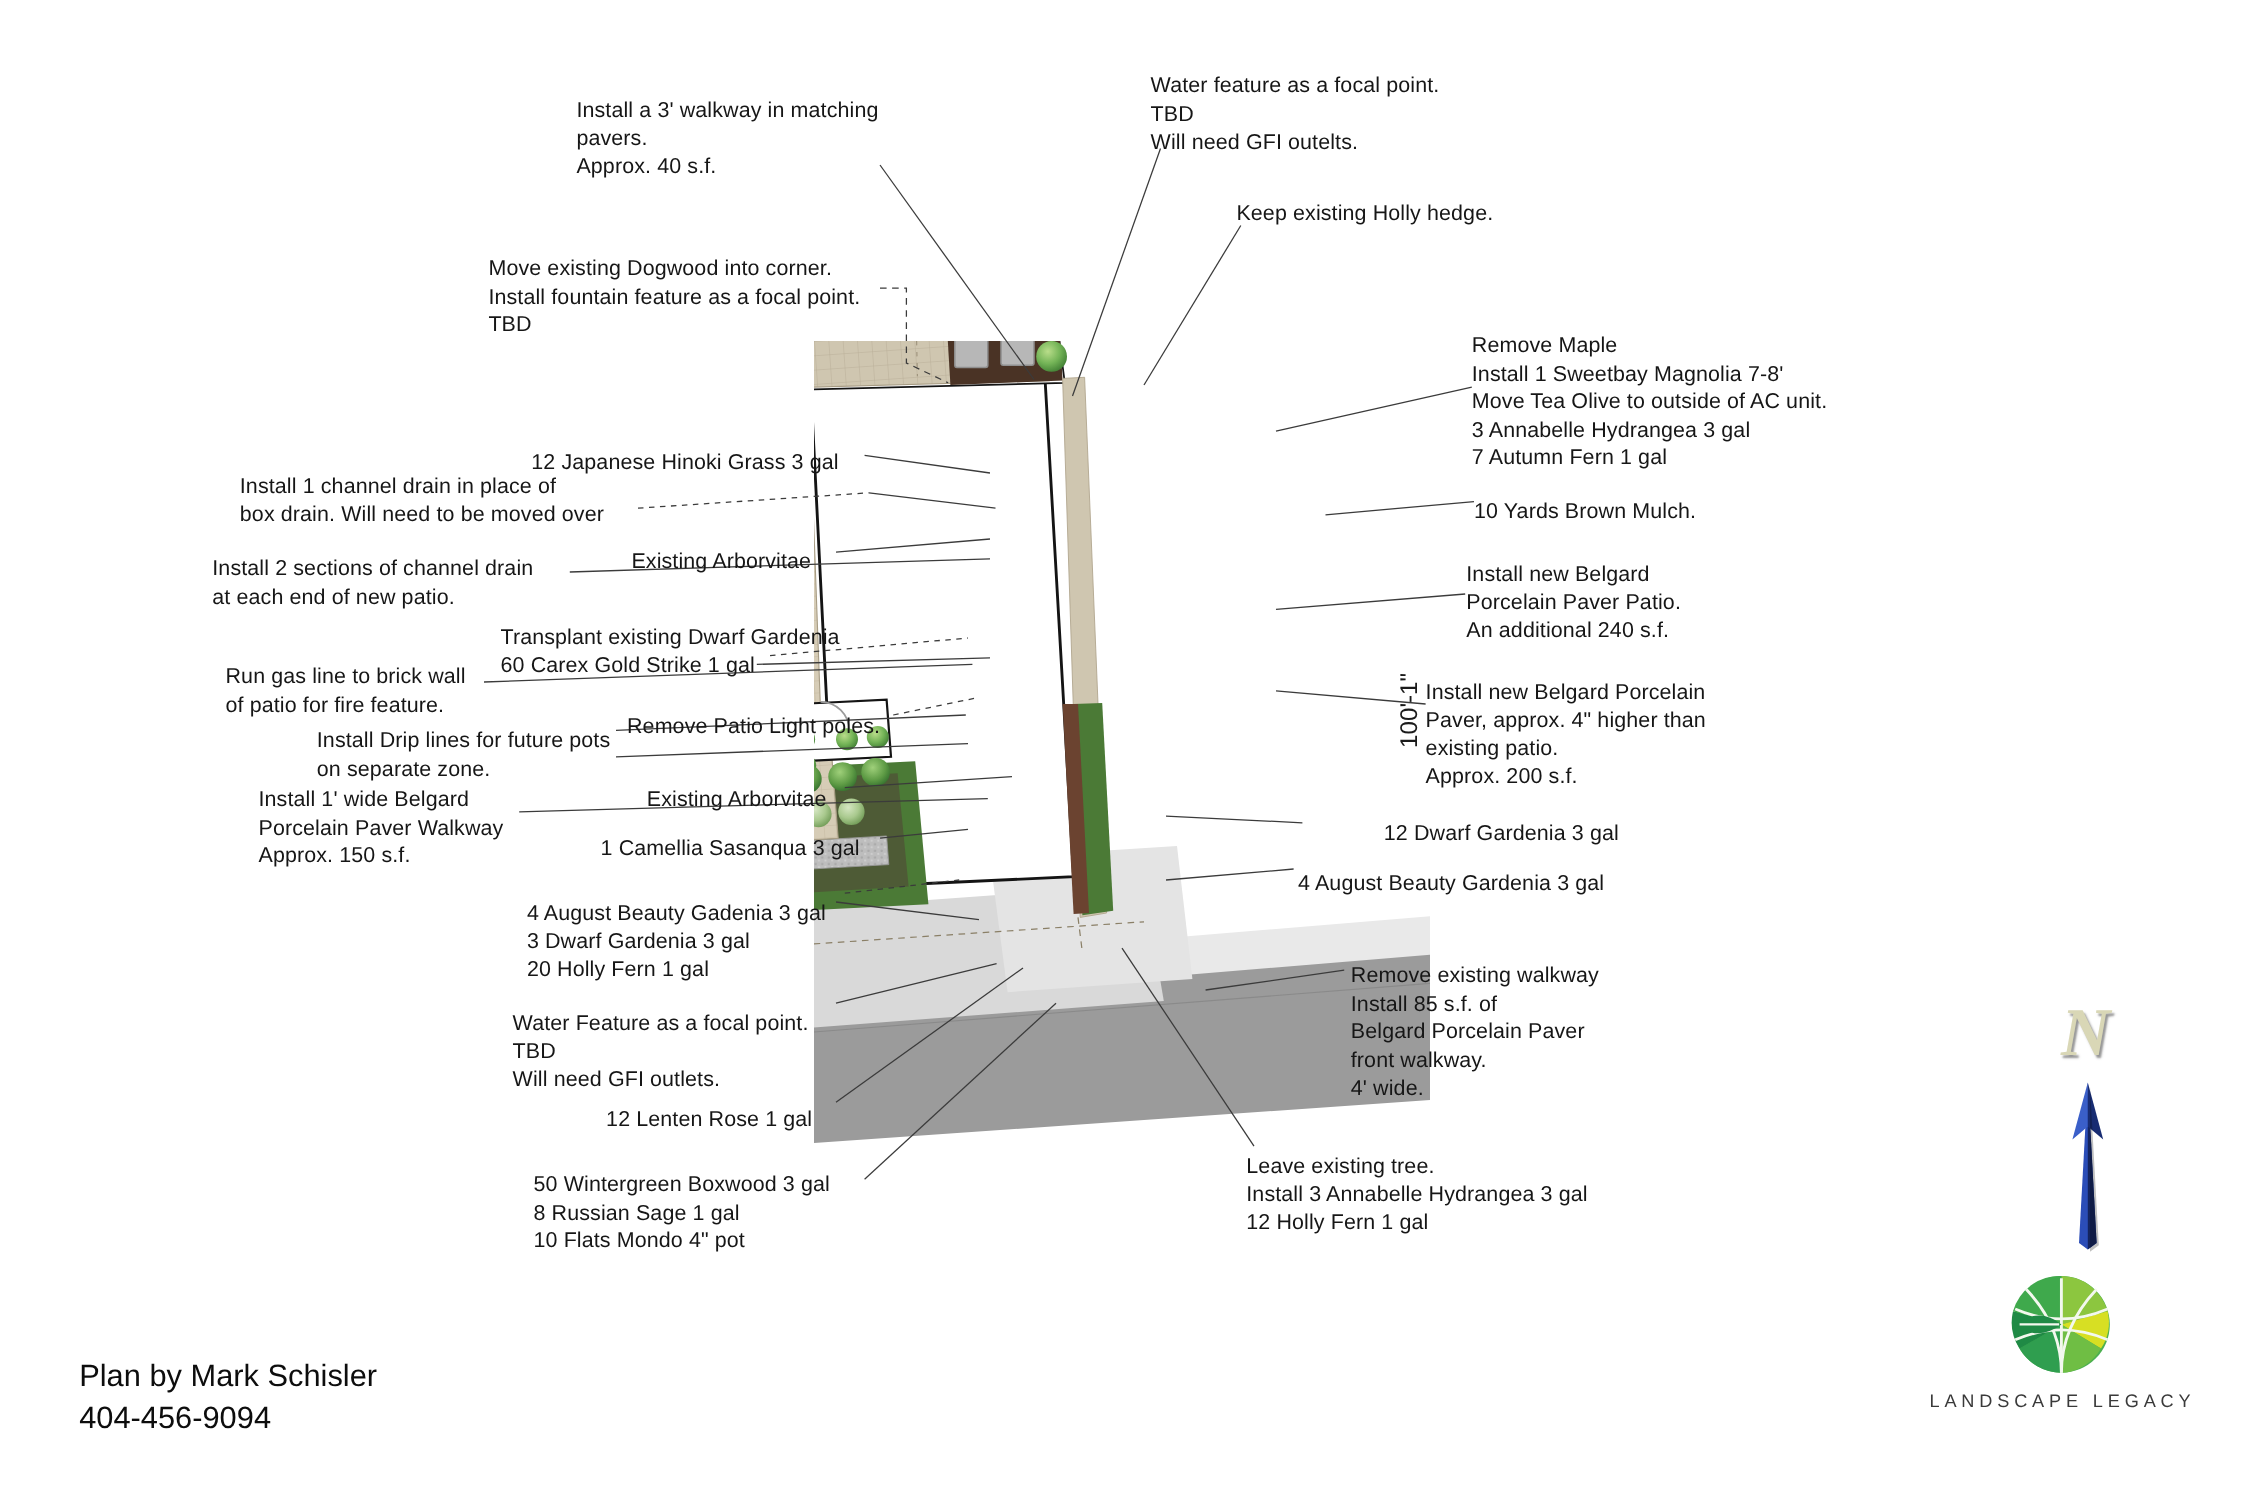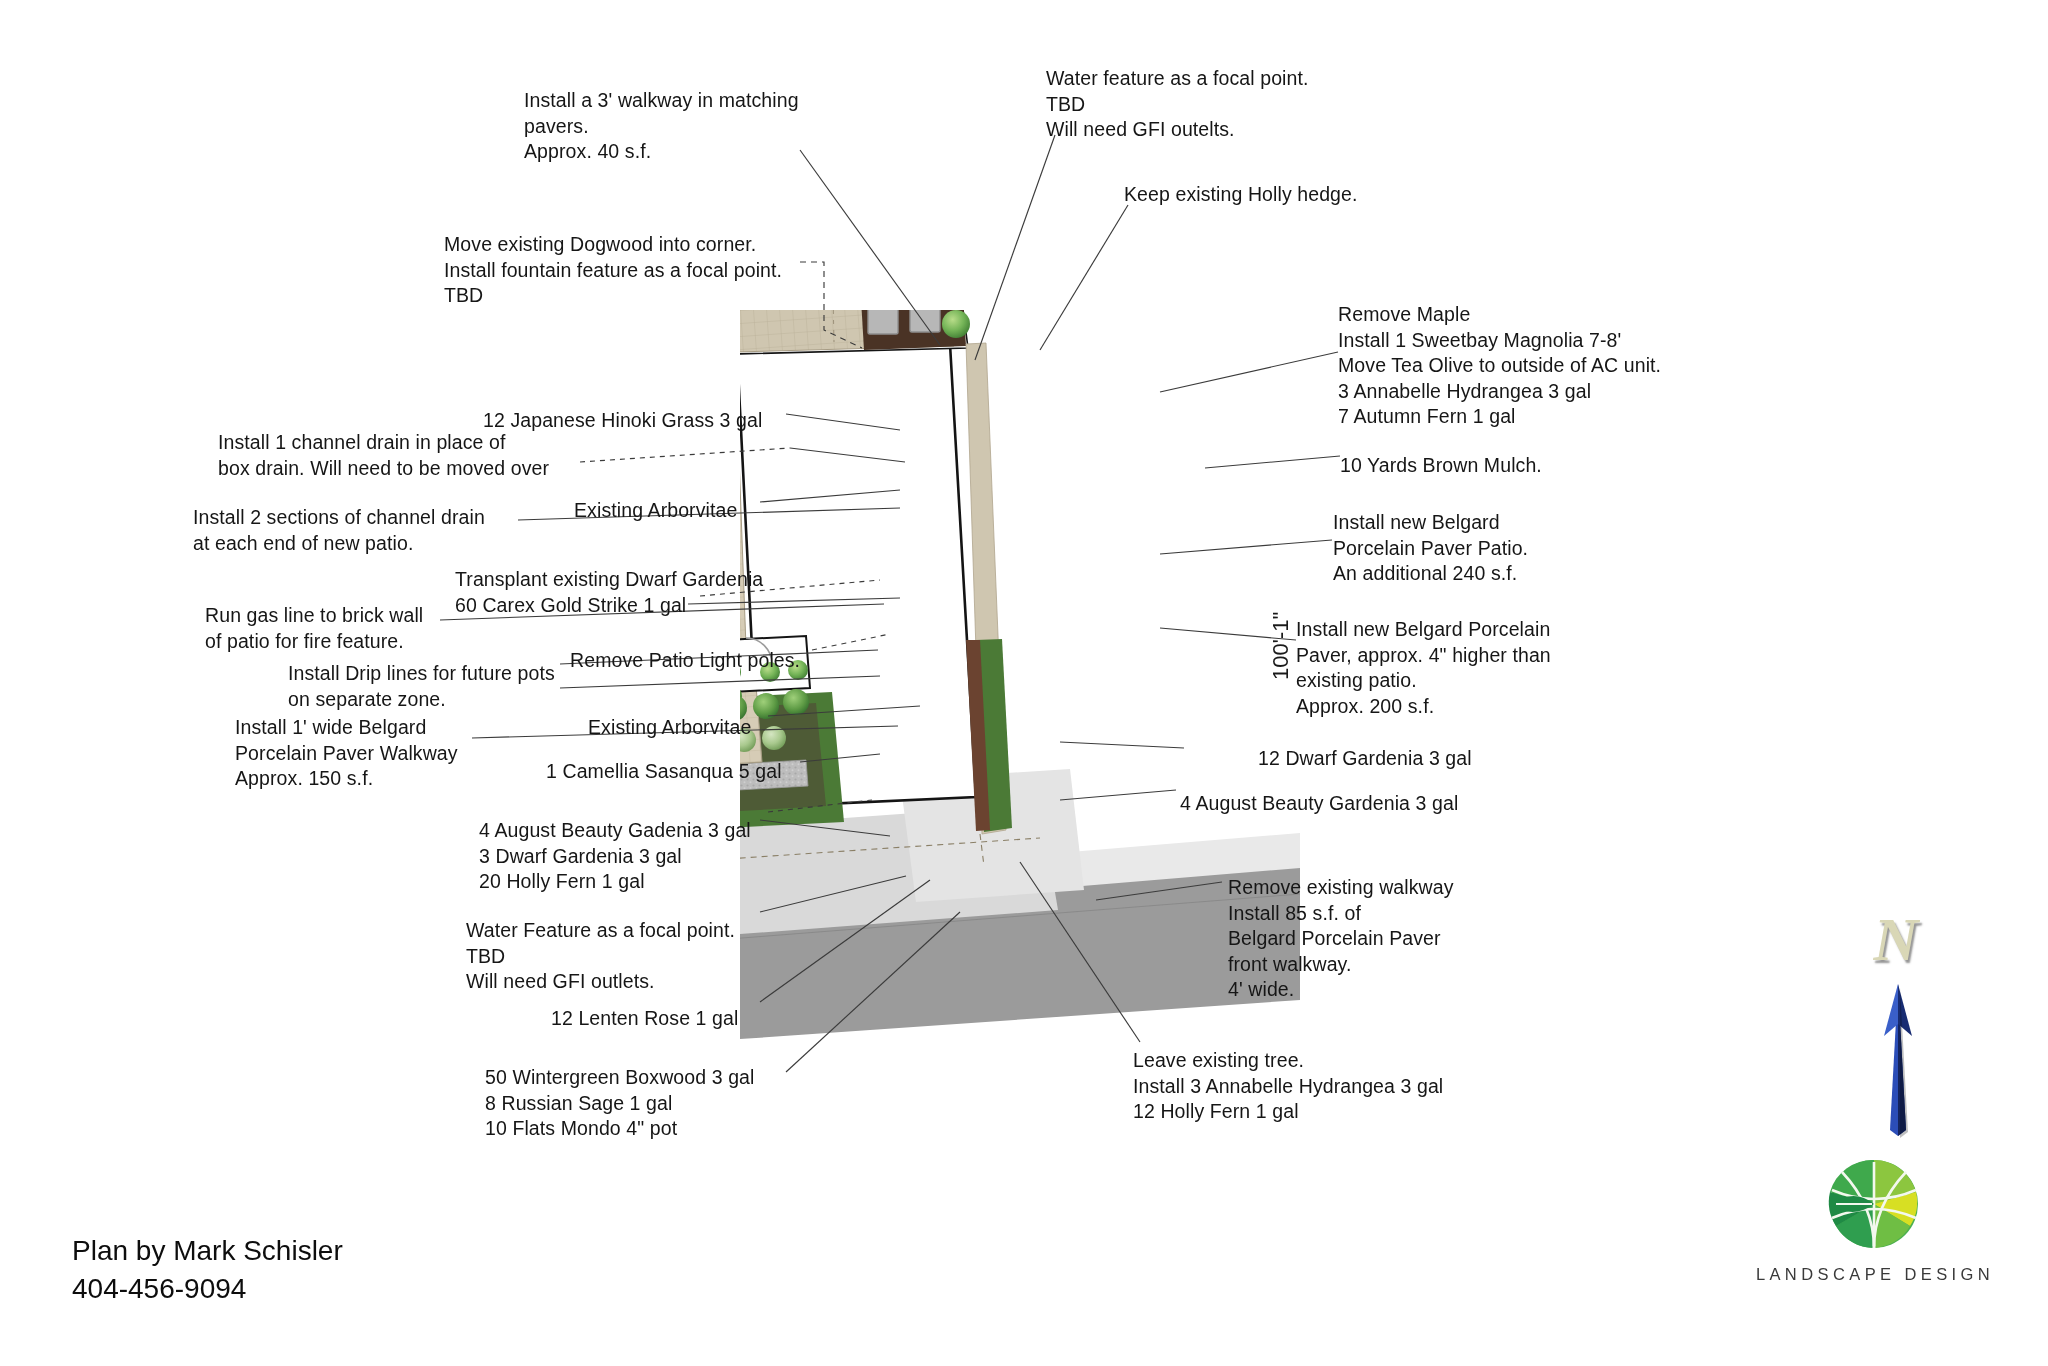--- a/index.html
+++ b/index.html
@@ -412,21 +412,21 @@
 on separate zone.</div>
 
 <div class="note" style="left:235px; top:705px;">Install 1' wide Belgard
 Porcelain Paver Walkway
 Approx. 150 s.f.</div>
 
 <div class="note" style="left:588px; top:705px;">Existing Arborvitae</div>
 
 <div class="note" style="left:1258px; top:736px;">12 Dwarf Gardenia 3 gal</div>
 
-<div class="note" style="left:546px; top:749px;">1 Camellia Sasanqua 5 gal</div>
+<div class="note" style="left:546px; top:749px;">1 Camellia Sasanqua 3 gal</div>
 
 <div class="note" style="left:479px; top:808px;">4 August Beauty Gadenia 3 gal
 3 Dwarf Gardenia 3 gal
 20 Holly Fern 1 gal</div>
 
 <div class="note" style="left:1180px; top:781px;">4 August Beauty Gardenia 3 gal</div>
 
 <div class="note" style="left:466px; top:908px;">Water Feature as a focal point.
 TBD
 Will need GFI outlets.</div>
@@ -473,14 +473,14 @@
     <g stroke="#f3f8ee" stroke-width="2.6" fill="none">
       <path d="M58 12 v84"></path>
       <path d="M16 40 q42 18 84 0"></path>
       <path d="M16 68 q42 -18 84 0"></path>
       <path d="M26 22 q32 34 32 76"></path>
       <path d="M90 22 q-32 34 -32 76"></path>
     </g>
     <path d="M16 54 q22 -16 42 0 q-22 16 -42 0 z" fill="#1f8a45"></path>
     <path d="M20 54 h36" stroke="#f3f8ee" stroke-width="2"></path>
   </svg>
-  <div id="brand-tagline">LANDSCAPE DESIGN</div>
+  <div id="brand-tagline">LANDSCAPE LEGACY</div>
 </div>
 
 </body></html>

